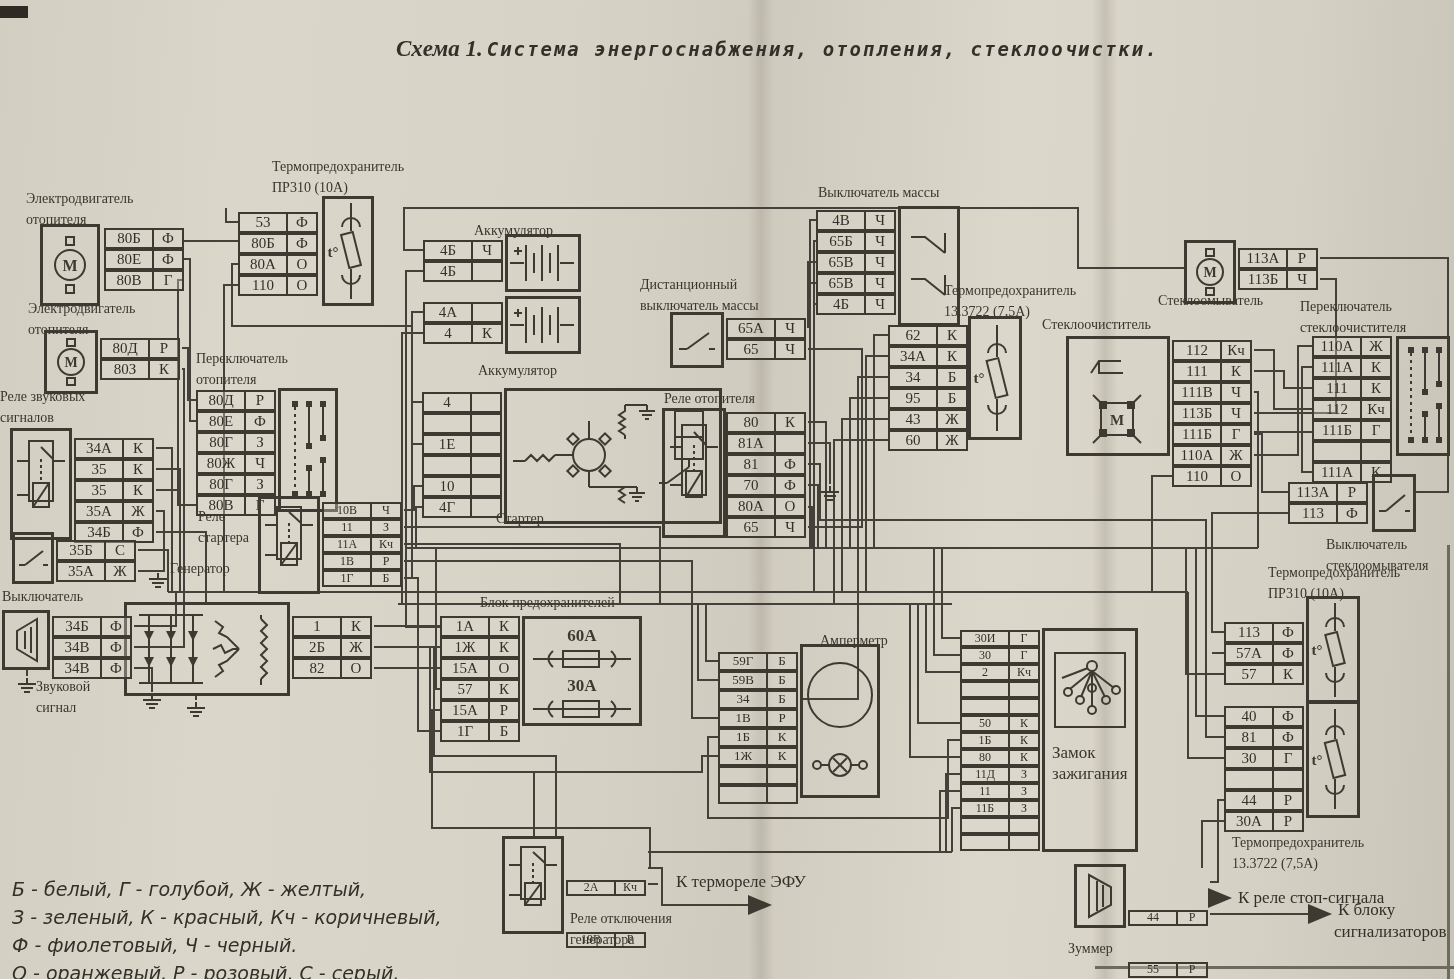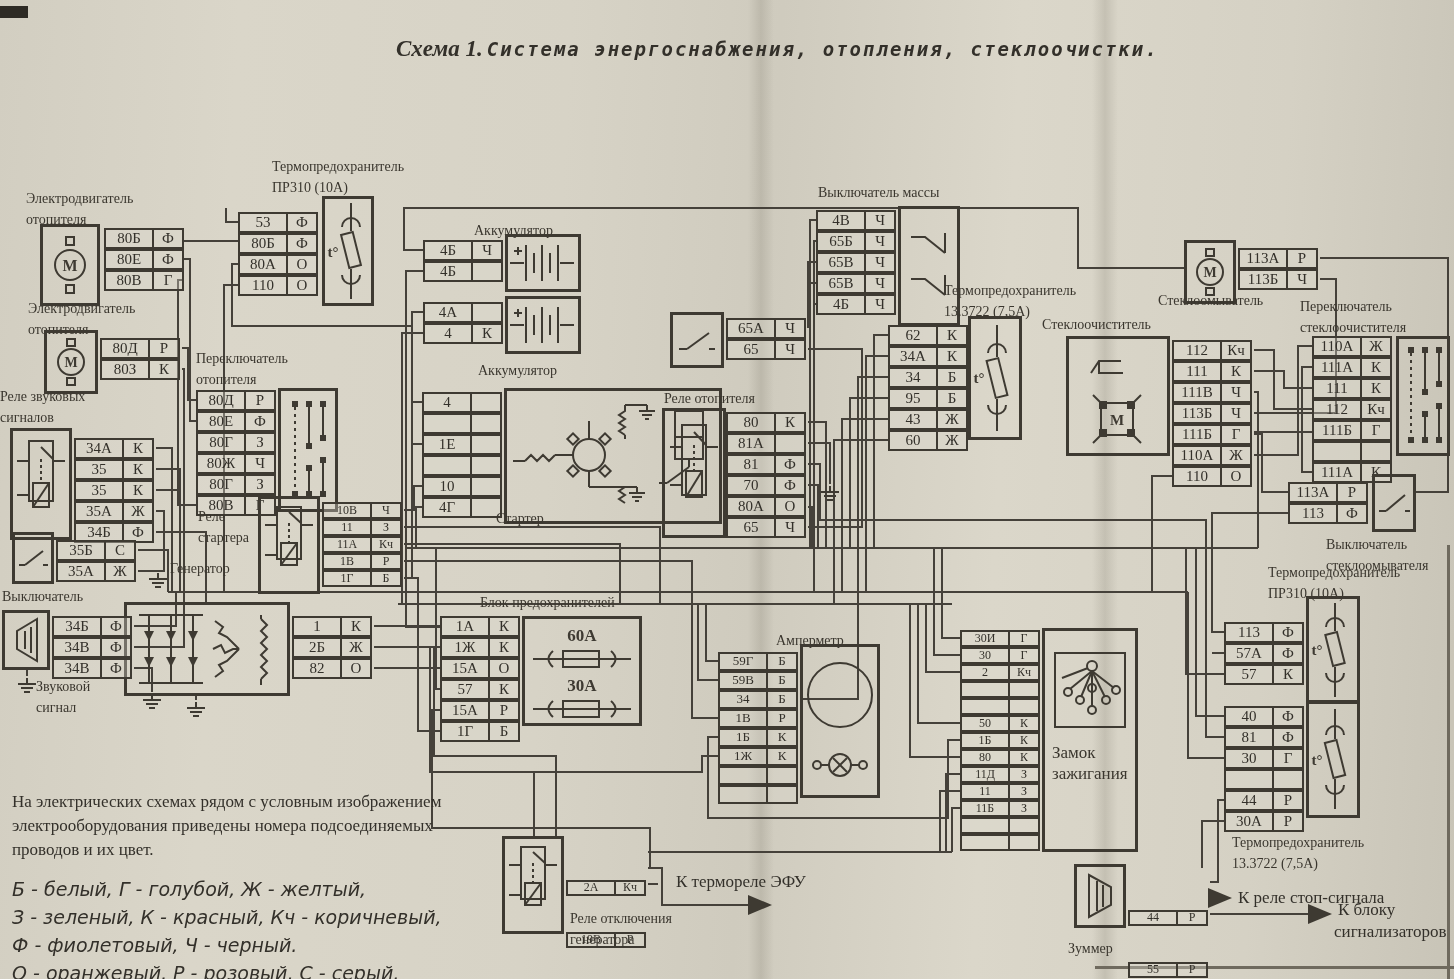--- a/index.html
+++ b/index.html
@@ -304,20 +304,24 @@
     </div>
   <div class="ibox" style="left:898px;top:206px;width:62px;height:120px">
     <svg width="56" height="114" viewBox="0 0 56 114">
       <path class="st" d="M10,28 h14 l20,16"></path>
         <line class="st" x1="44" y1="24" x2="44" y2="44"></line>
       <path class="st" d="M10,70 h14 l20,16"></path>
         <line class="st" x1="44" y1="66" x2="44" y2="86"></line>
     </svg>
   </div>
 
+  <div class="lbl" style="left:640px;top:274px">
+      <div>Дистанционный</div>
+      <div>выключатель массы</div>
+    </div>
   <div class="ibox" style="left:670px;top:312px;width:54px;height:56px">
     <svg width="48" height="50" viewBox="0 0 48 50">
       <line class="st" x1="6" y1="34" x2="14" y2="34"></line>
         <line class="st" x1="14" y1="34" x2="36" y2="18"></line>
         <line class="st" x1="36" y1="34" x2="42" y2="34"></line>
     </svg>
   </div>
   <div class="ptable" style="left:726px;top:318px">
       <div class="prow">
         <div class="pnum">65А</div>
@@ -875,21 +879,21 @@
       <path class="st" d="M28,32 q-9,8 0,16"></path>
         <path class="st" d="M86,32 q9,8 0,16"></path>
       <text x="57" y="72" font-size="17">30А</text>
       <line class="st" x1="8" y1="90" x2="106" y2="90"></line>
       <rect class="st" x="38" y="82" width="36" height="16"></rect>
       <path class="st" d="M28,82 q-9,8 0,16"></path>
         <path class="st" d="M86,82 q9,8 0,16"></path>
     </svg>
   </div>
 
-  <div class="lbl" style="left:776px;top:630px">
+  <div class="lbl" style="left:820px;top:630px">
       <div>Амперметр</div>
     </div>
   <div class="ptable rh19" style="left:718px;top:652px">
       <div class="prow">
         <div class="pnum">59Г</div>
         <div class="pcol">Б</div>
       </div>
       <div class="prow">
         <div class="pnum">59В</div>
         <div class="pcol">Б</div>
@@ -1160,25 +1164,20 @@
   <div class="lbl" style="left:570px;top:908px">
       <div>Реле отключения</div>
       <div>генератора</div>
     </div>
 
   <div class="ann" style="left:676px;top:872px">К термореле ЭФУ</div>
   <div class="ann" style="left:1238px;top:888px">К реле стоп-сигнала</div>
   <div class="ann" style="left:1338px;top:900px">К блоку</div>
   <div class="ann" style="left:1334px;top:922px">сигнализаторов</div>
 
-  <div class="note">
-      <div>На электрических схемах рядом с условным изображением</div>
-      <div>электрооборудования приведены номера подсоединяемых</div>
-      <div>проводов и их цвет.</div>
-    </div>
   <div class="legend">
       <div>Б - белый, Г - голубой, Ж - желтый,</div>
       <div>З - зеленый, К - красный, Кч - коричневый,</div>
       <div>Ф - фиолетовый, Ч - черный.</div>
       <div>О - оранжевый, Р - розовый, С - серый,</div>
     </div>
 
 </div>
 
 </body></html>

